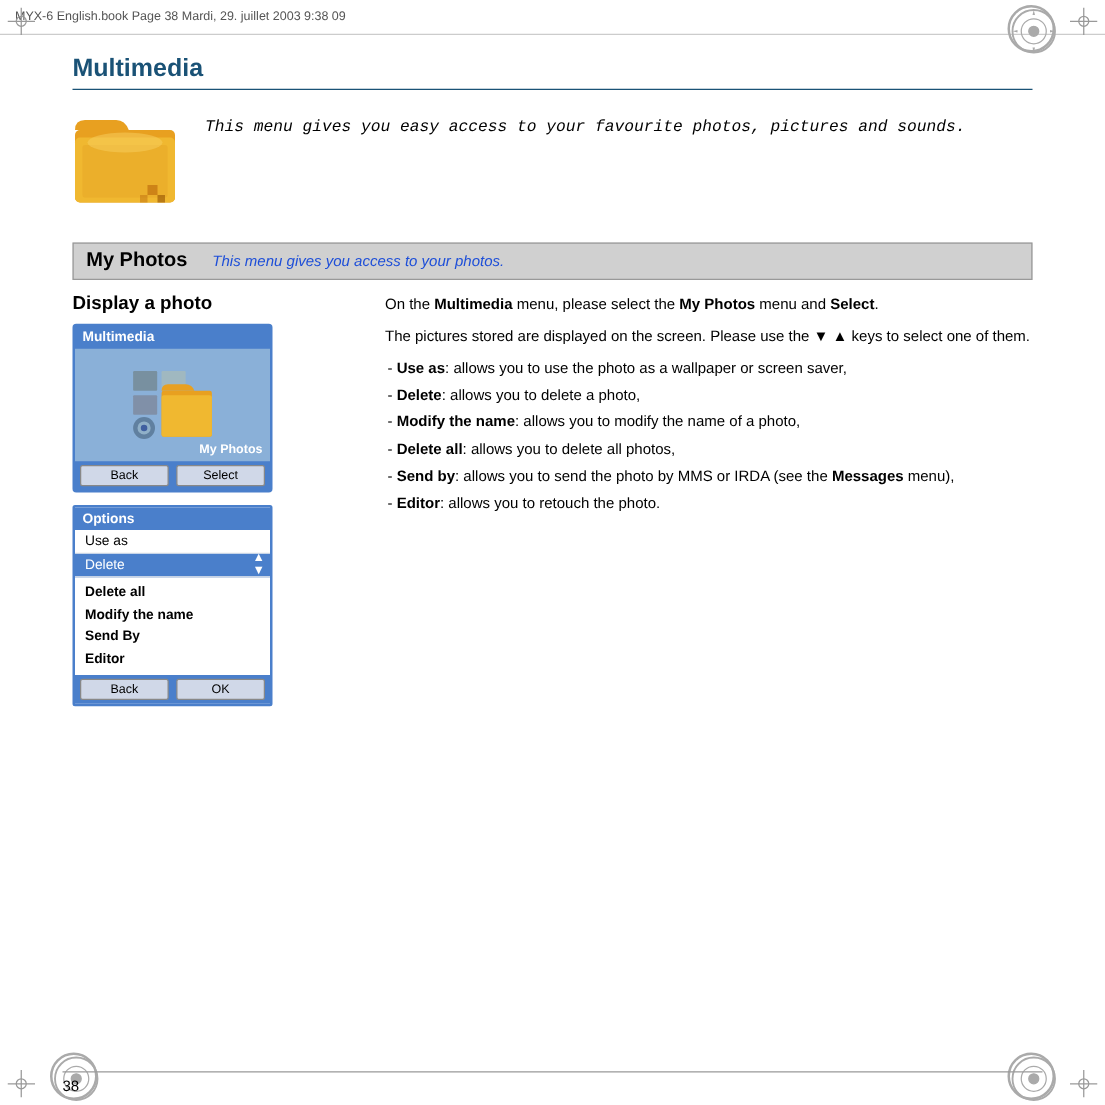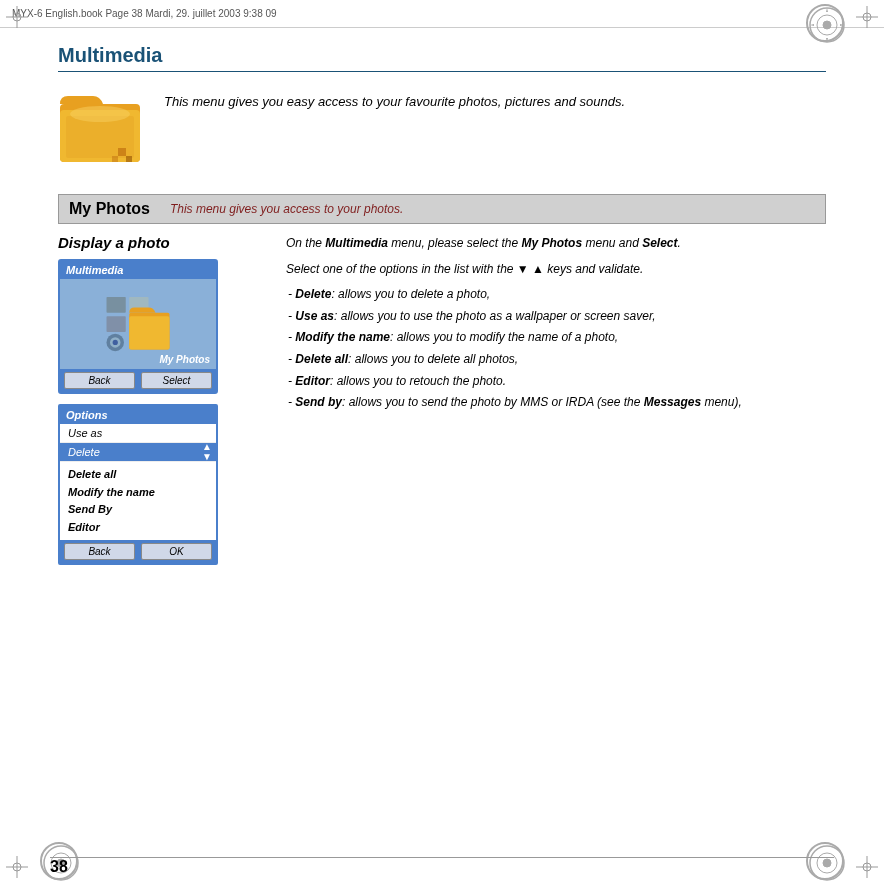--- a/index.html
+++ b/index.html
@@ -88,50 +88,50 @@
       height: 90px;
       flex-shrink: 0;
     }
 
     .intro-text {
       font-style: italic;
       font-size: 13px;
       color: #000;
       line-height: 1.5;
       margin-top: 6px;
+      font-family: Liberation Mono, monospace;
     }
 
     
     .section-header {
       display: flex;
       align-items: center;
       background: #d0d0d0;
       border: 1px solid #999;
       padding: 5px 10px;
       margin-bottom: 10px;
       gap: 20px;
     }
     .section-header-title {
       font-size: 16px;
       font-weight: bold;
       color: #000;
     }
     .section-header-desc {
       font-style: italic;
       font-size: 12px;
-      color: #7f1d1d;
+      color: #1d4ed8;
     }
 
     
     .display-section {
       display: flex;
       flex-direction: row;
-      gap: 10px;
+      gap: 32px;
       align-items: flex-start;
-      font-style: italic;
     }
 
     .display-left {
       flex-shrink: 0;
       width: 170px;
     }
 
     .subsection-title {
       font-size: 15px;
       font-weight: bold;
@@ -274,23 +274,22 @@
     .display-right ul li::before {
       content: "- ";
     }
     .bold { font-weight: bold; }
 
     
     .page-number {
       position: absolute;
       bottom: 8px;
       left: 50px;
-      font-size: 16px;
-      color: #000;
-      font-weight: bold;
+      font-size: 12px;
+      color: #000;
     }
 
     
     .bottom-divider {
       position: absolute;
       bottom: 26px;
       left: 50px;
       right: 50px;
       height: 1px;
       background: #999;
@@ -444,29 +443,29 @@
           <div class="options-btn">OK</div>
         </div>
       </div>
     </div>
 
     <div class="display-right">
       <p>
         On the <span class="bold">Multimedia</span> menu, please select the <span class="bold">My Photos</span> menu and <span class="bold">Select</span>.
       </p>
       <p>
-        Select one of the options in the list with the ▼ ▲ keys and validate.
+        The pictures stored are displayed on the screen. Please use the ▼ ▲ keys to select one of them.
       </p>
       <ul>
+        <li><span class="bold">Use as</span>: allows you to use the photo as a wallpaper or screen saver,</li>
         <li><span class="bold">Delete</span>: allows you to delete a photo,</li>
-        <li><span class="bold">Use as</span>: allows you to use the photo as a wallpaper or screen saver,</li>
         <li><span class="bold">Modify the name</span>: allows you to modify the name of a photo,</li>
         <li><span class="bold">Delete all</span>: allows you to delete all photos,</li>
+        <li><span class="bold">Send by</span>: allows you to send the photo by MMS or IRDA (see the <span class="bold">Messages</span> menu),</li>
         <li><span class="bold">Editor</span>: allows you to retouch the photo.</li>
-        <li><span class="bold">Send by</span>: allows you to send the photo by MMS or IRDA (see the <span class="bold">Messages</span> menu),</li>
       </ul>
     </div>
   </div>
 </div>
 
 <div class="bottom-divider"></div>
 
 <div class="page-number">38</div>
 
 </body></html>

